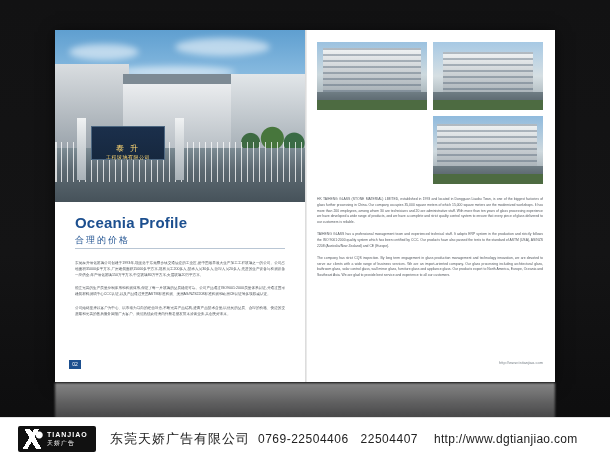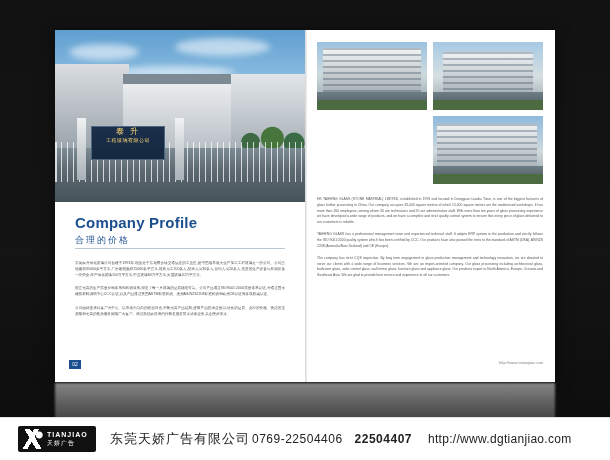--- a/index.html
+++ b/index.html
@@ -50,21 +50,21 @@
   .hero .ground{position:absolute;left:0;top:118px;width:250px;height:54px;
     background:linear-gradient(180deg,#7c8b93 0%,#5d6a72 40%,#46525a 100%);}
   .hero .fence{position:absolute;left:0;top:112px;width:250px;height:40px;
     background:repeating-linear-gradient(90deg,rgba(255,255,255,.75) 0 1.5px,rgba(255,255,255,0) 1.5px 6px);}
   .hero .gatepost{position:absolute;top:88px;width:9px;height:62px;background:linear-gradient(180deg,#f0f2f3,#a9b2b8);}
   .hero .gp1{left:22px;} .hero .gp2{left:120px;}
   .hero .sign{
     position:absolute;left:36px;top:96px;width:74px;height:34px;
     background:linear-gradient(180deg,#1b2f4b,#16283f);
     border:1px solid #4d6781;color:#ffd873;font-size:5px;text-align:center;
-    line-height:9px;padding-top:0;box-sizing:border-box;letter-spacing:.5px;
+    line-height:9px;padding-top:17px;box-sizing:border-box;letter-spacing:.5px;
   }
   .hero .sign .big{font-size:8px;color:#ffd873;display:block;letter-spacing:2px;}
   .hero .trees{position:absolute;left:182px;top:92px;width:68px;height:34px;
     background:radial-gradient(circle at 20% 60%,#3d6a42 0 9px,transparent 10px),
                radial-gradient(circle at 52% 48%,#47763c 0 11px,transparent 12px),
                radial-gradient(circle at 84% 62%,#3a6b45 0 10px,transparent 11px);}
 
   
   .headings{position:absolute;left:20px;top:184px;width:210px;}
   .h-en{font-size:15px;font-weight:bold;color:#1c4f8f;letter-spacing:.2px;}
@@ -125,22 +125,22 @@
   .logo .horse{
     width:26px;height:20px;margin-left:3px;
     background:
       radial-gradient(circle at 70% 30%,#fff 0 3px,transparent 4px),
       linear-gradient(120deg,transparent 0 35%,#fff 35% 48%,transparent 48%),
       linear-gradient(60deg,transparent 0 40%,#fff 40% 55%,transparent 55%);
   }
   .logo .ltext{color:#fff;font-size:6px;letter-spacing:1px;line-height:8px;}
   .logo .ltext b{display:block;font-size:7px;}
   .f-cn{margin-left:14px;font-size:13px;color:#222;font-weight:normal;letter-spacing:1px;}
-  .f-tel{margin-left:2px;font-size:12px;color:#222;letter-spacing:.5px;}
-  .f-tel2{margin-left:12px;font-size:12px;color:#222;letter-spacing:.5px;font-weight:bold;}
+  .f-tel{margin-left:8px;font-size:12px;color:#222;letter-spacing:.5px;}
+  .f-tel2{margin-left:12px;font-size:12px;color:#222;letter-spacing:.5px;}
   .f-web{margin-left:16px;font-size:12px;color:#222;letter-spacing:.3px;text-align:center;}
 </style>
 </head>
 <body>
 
 <div id="stage">
 
   <div class="spread">
 
     <div class="page left">
@@ -160,21 +160,21 @@
         <div class="fence"></div>
         <div class="gatepost gp1"></div>
         <div class="gatepost gp2"></div>
         <div class="sign">
           <span class="big">泰 升</span>
           <span>工程玻璃有限公司</span>
         </div>
       </div>
 
       <div class="headings">
-        <div class="h-en">Company Profile</div>
+        <div class="h-en">Oceania Profile</div>
         <div class="h-cn">合理的价格</div>
       </div>
       <div class="rule"></div>
 
       <div class="cn-body">
         <p class="cn-p">东莞泰升钢化玻璃公司创建于1993年,现坐落于东莞寮步镇交通便捷的工业区,是中国最早最大生产加工工程玻璃之一的公司。公司占地面积35000多平方米,厂房建筑面积15000多平方米,现有员工200多人,技术人员30多人,管理人员20多人,先进的生产设备与检测设备一应俱全,年产钢化玻璃150万平方米,中空玻璃80万平方米,夹层玻璃20万平方米。</p>
         <p class="cn-p">独立完善的生产质量控制体系和检测体系,保证了每一片玻璃的品质稳定可靠。公司产品通过ISO9001:2000质量体系认证,并通过国家建筑材料测试中心CCC认证,以及产品通过美国ASTM标准检测、澳洲AS/NZS2208标准检测和欧洲CE认证等多项权威认证。</p>
         <p class="cn-p">公司始终坚持以客户为中心、以市场为导向的经营理念,不断完善产品结构,提高产品技术含量,以优良的品质、合理的价格、快捷的交货期和完善的售后服务回报广大客户。我们热忱欢迎海内外新老朋友前来洽谈业务,共创美好未来。</p>
       </div>
 

